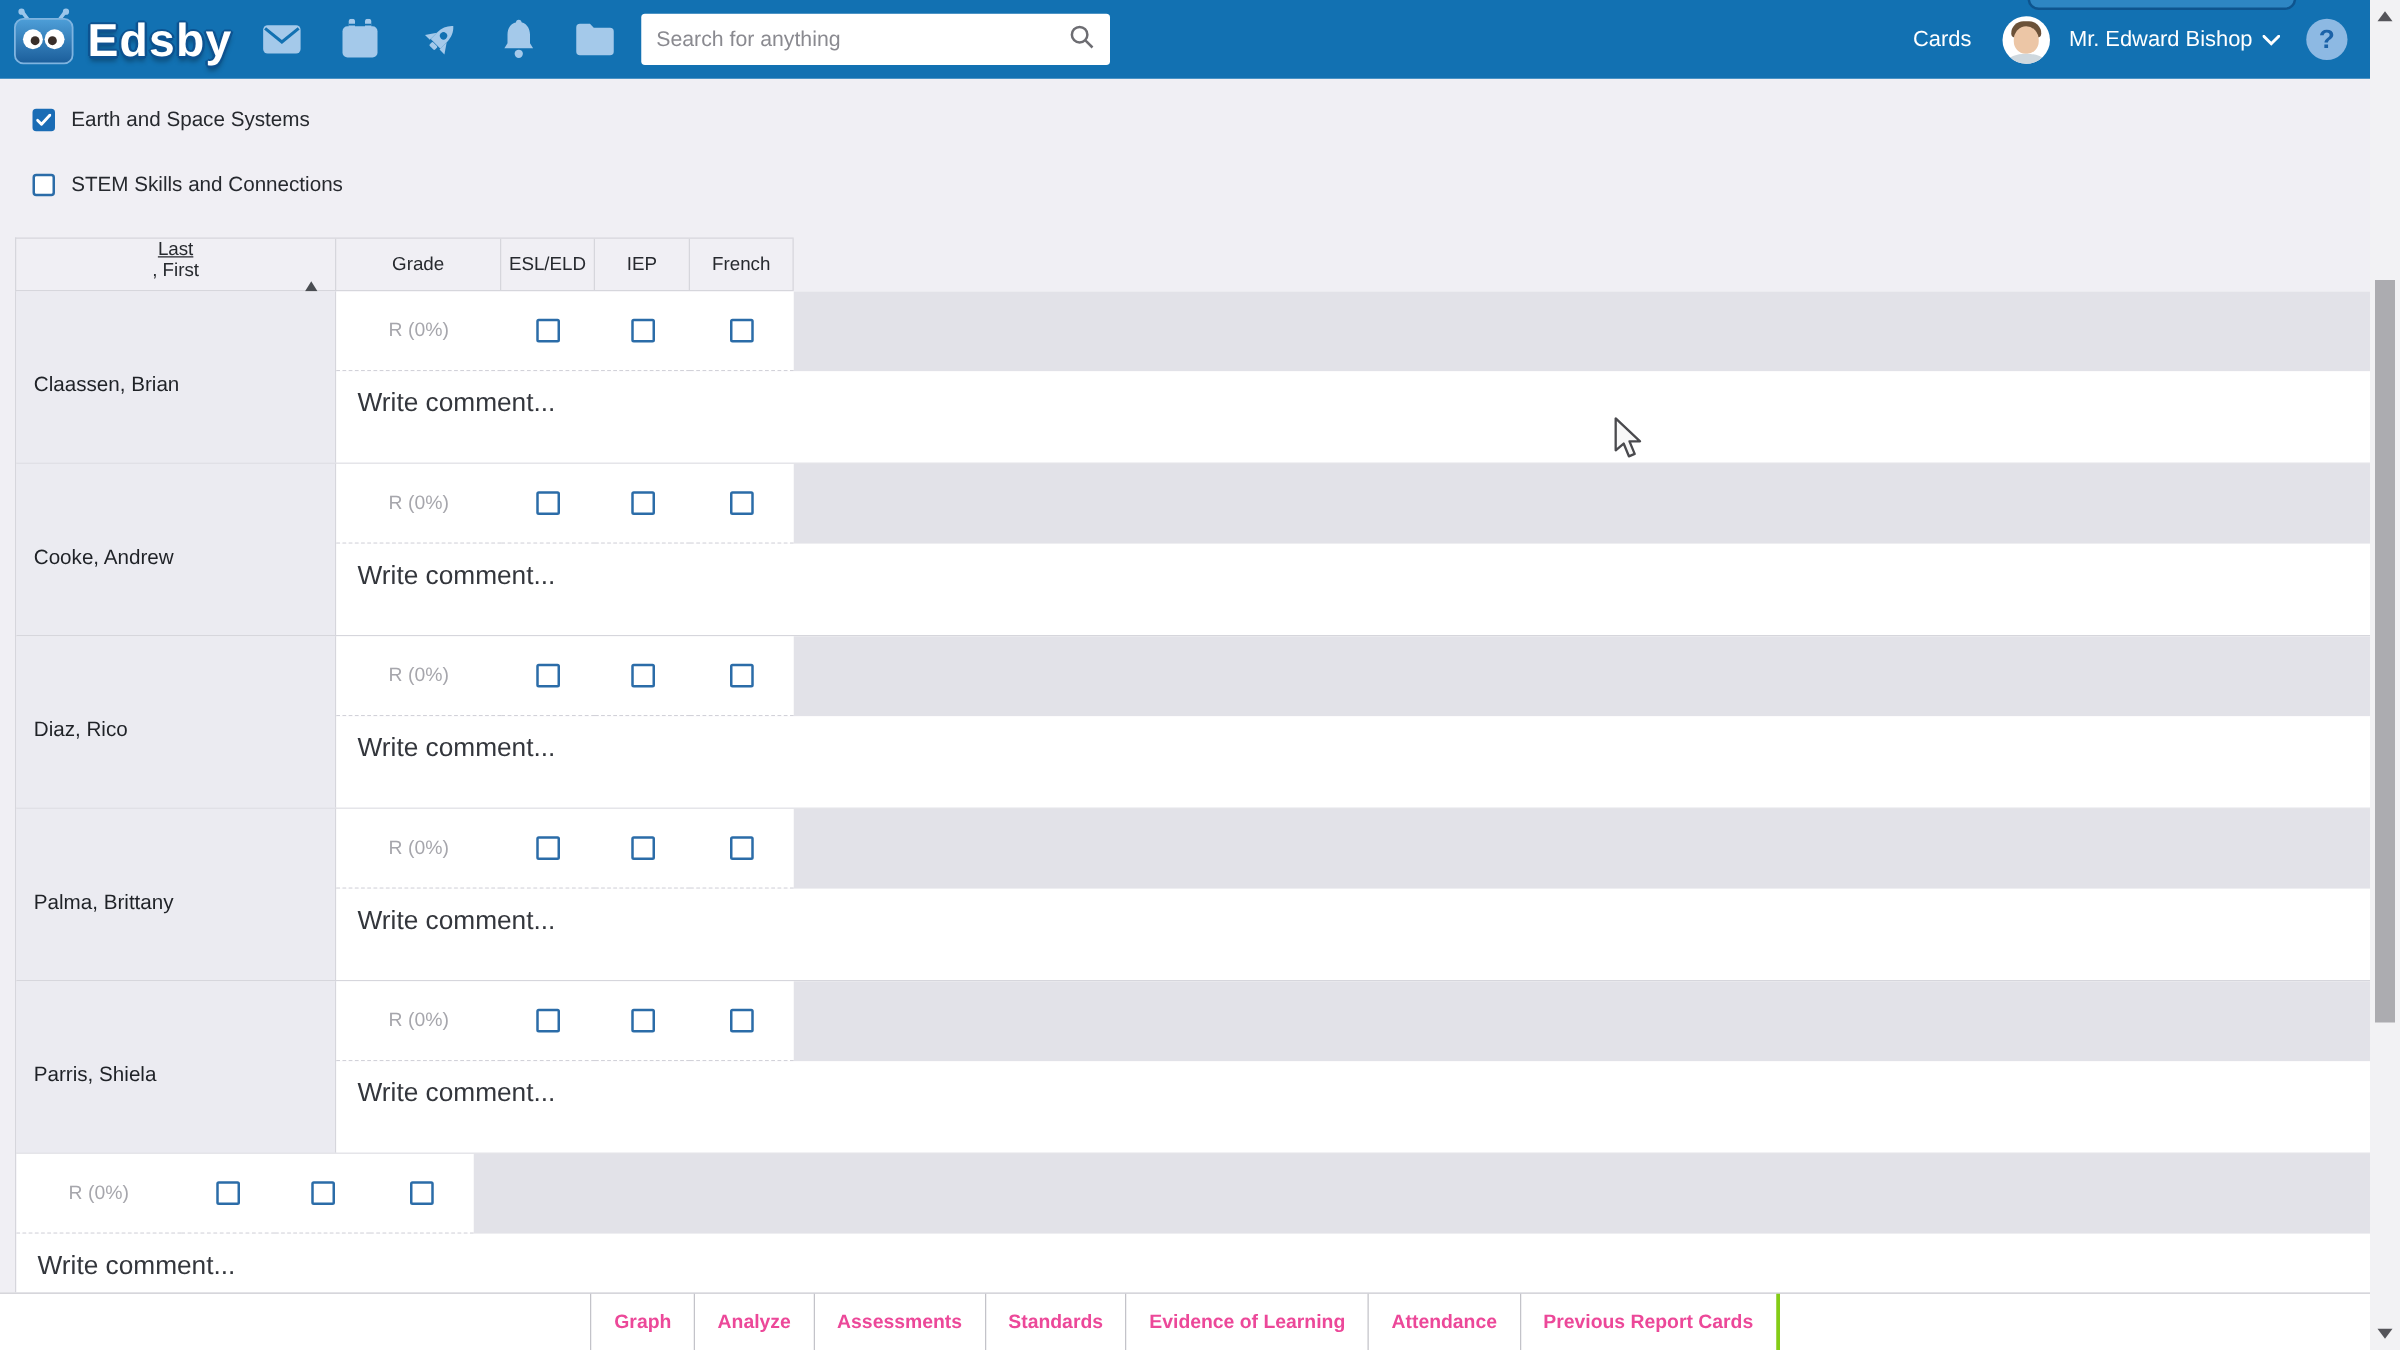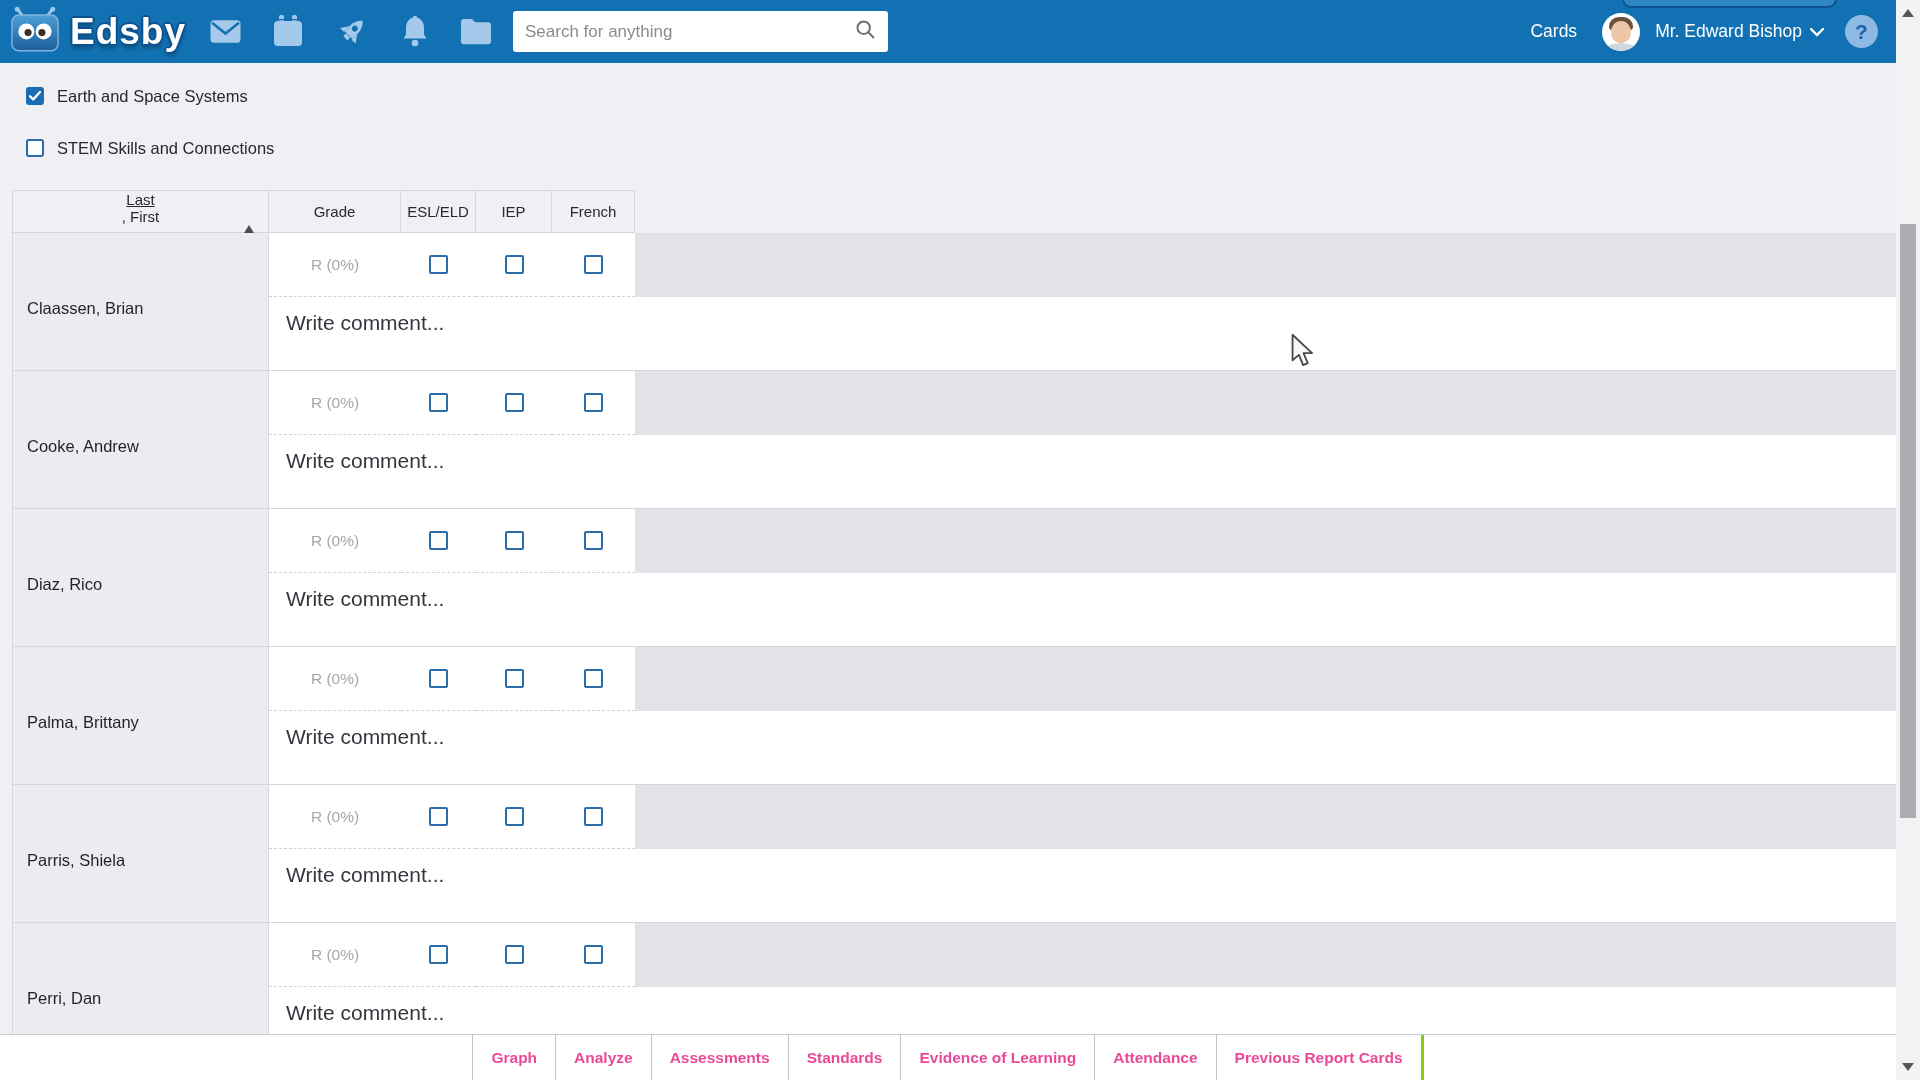--- a/index.html
+++ b/index.html
@@ -310,21 +310,20 @@
         <div class="cell-check cc-fr">
                 <span class="cb"></span>
               </div>
         <div class="strip"></div>
       </div>
       <div class="subrow-comment">Write comment...</div>
     </div>
   </div>
 
   <div class="trow">
-    <div class="cell-name">Perri, Dan</div>
     <div class="row-right">
       <div class="subrow-top">
         <div class="cell-grade">R (0%)</div>
         <div class="cell-check cc-esl">
                 <span class="cb"></span>
               </div>
         <div class="cell-check cc-iep">
                 <span class="cb"></span>
               </div>
         <div class="cell-check cc-fr">

